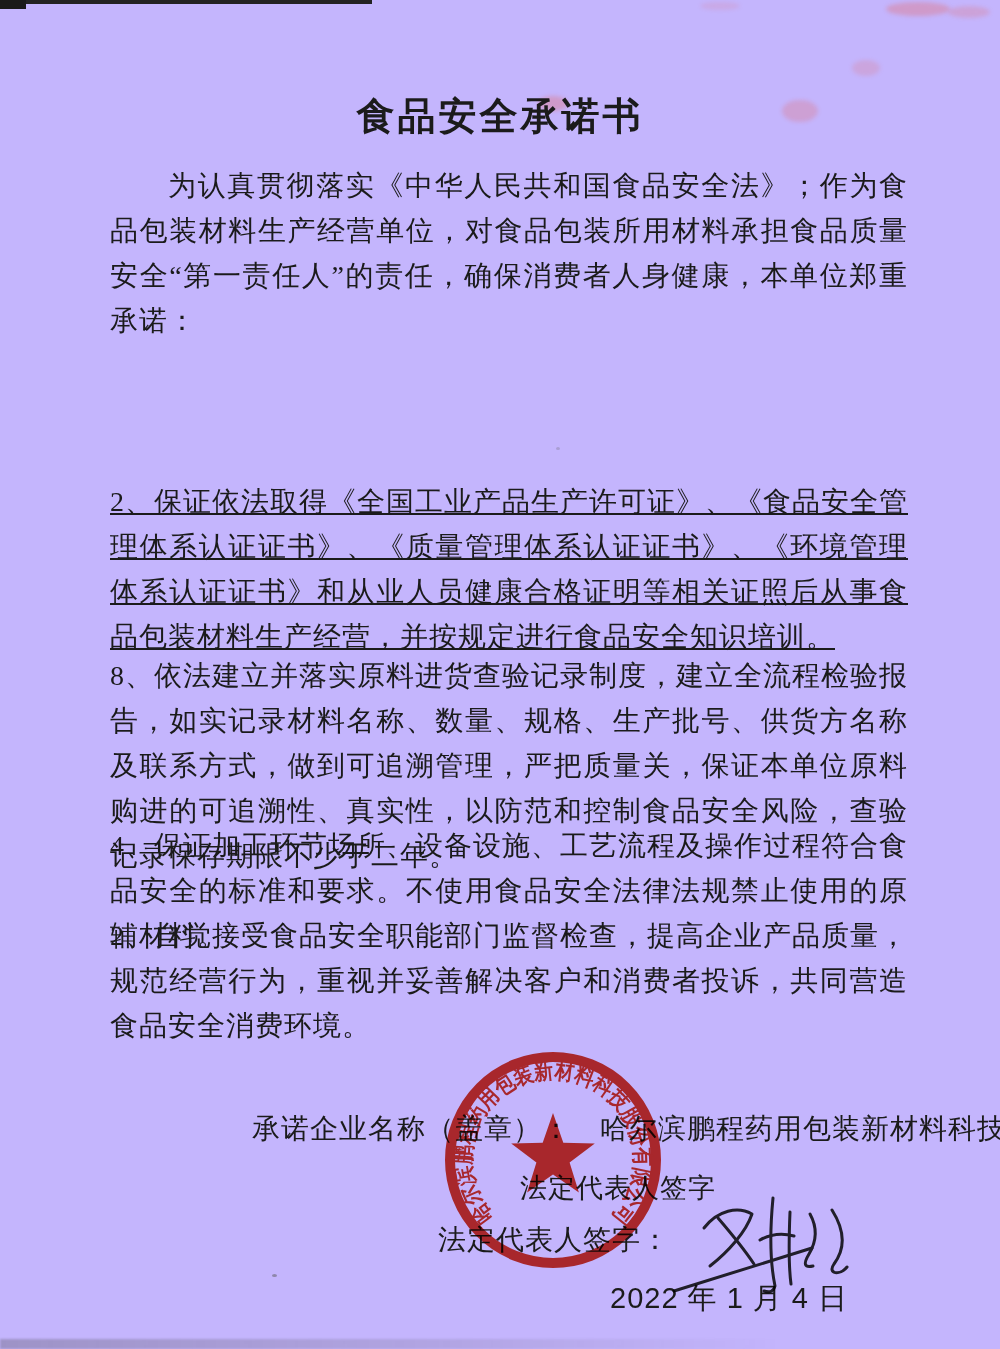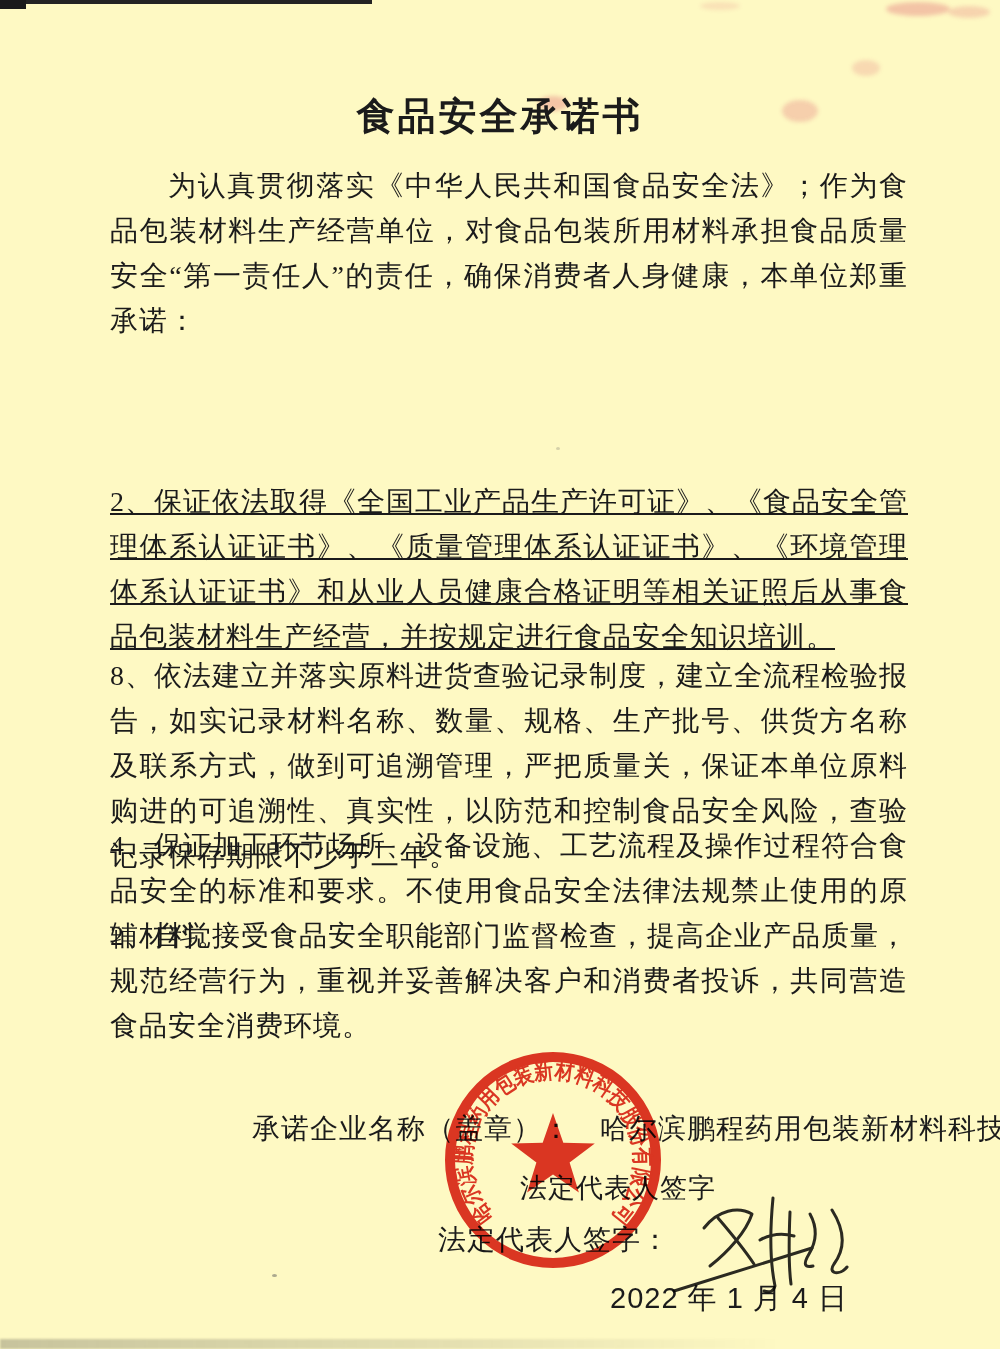--- a/index.html
+++ b/index.html
@@ -1,21 +1,21 @@
 <!DOCTYPE html>
 <html><head>
 <meta charset="utf-8">
 <style>
   html, body { margin: 0; padding: 0; background: #888; }
   .page {
     position: relative;
     width: 1000px;
     height: 1349px;
     margin: 0 auto;
-    background: #fef9c3;
+    background: #c4b5fd;
     overflow: hidden;
     font-family: "Liberation Serif", "DejaVu Serif", serif;
     color: #1b1b1b;
   }
   .title {
     position: absolute;
     top: 92px; left: 0; width: 1000px;
     text-align: center;
     font-size: 38px;
     font-weight: bold;

